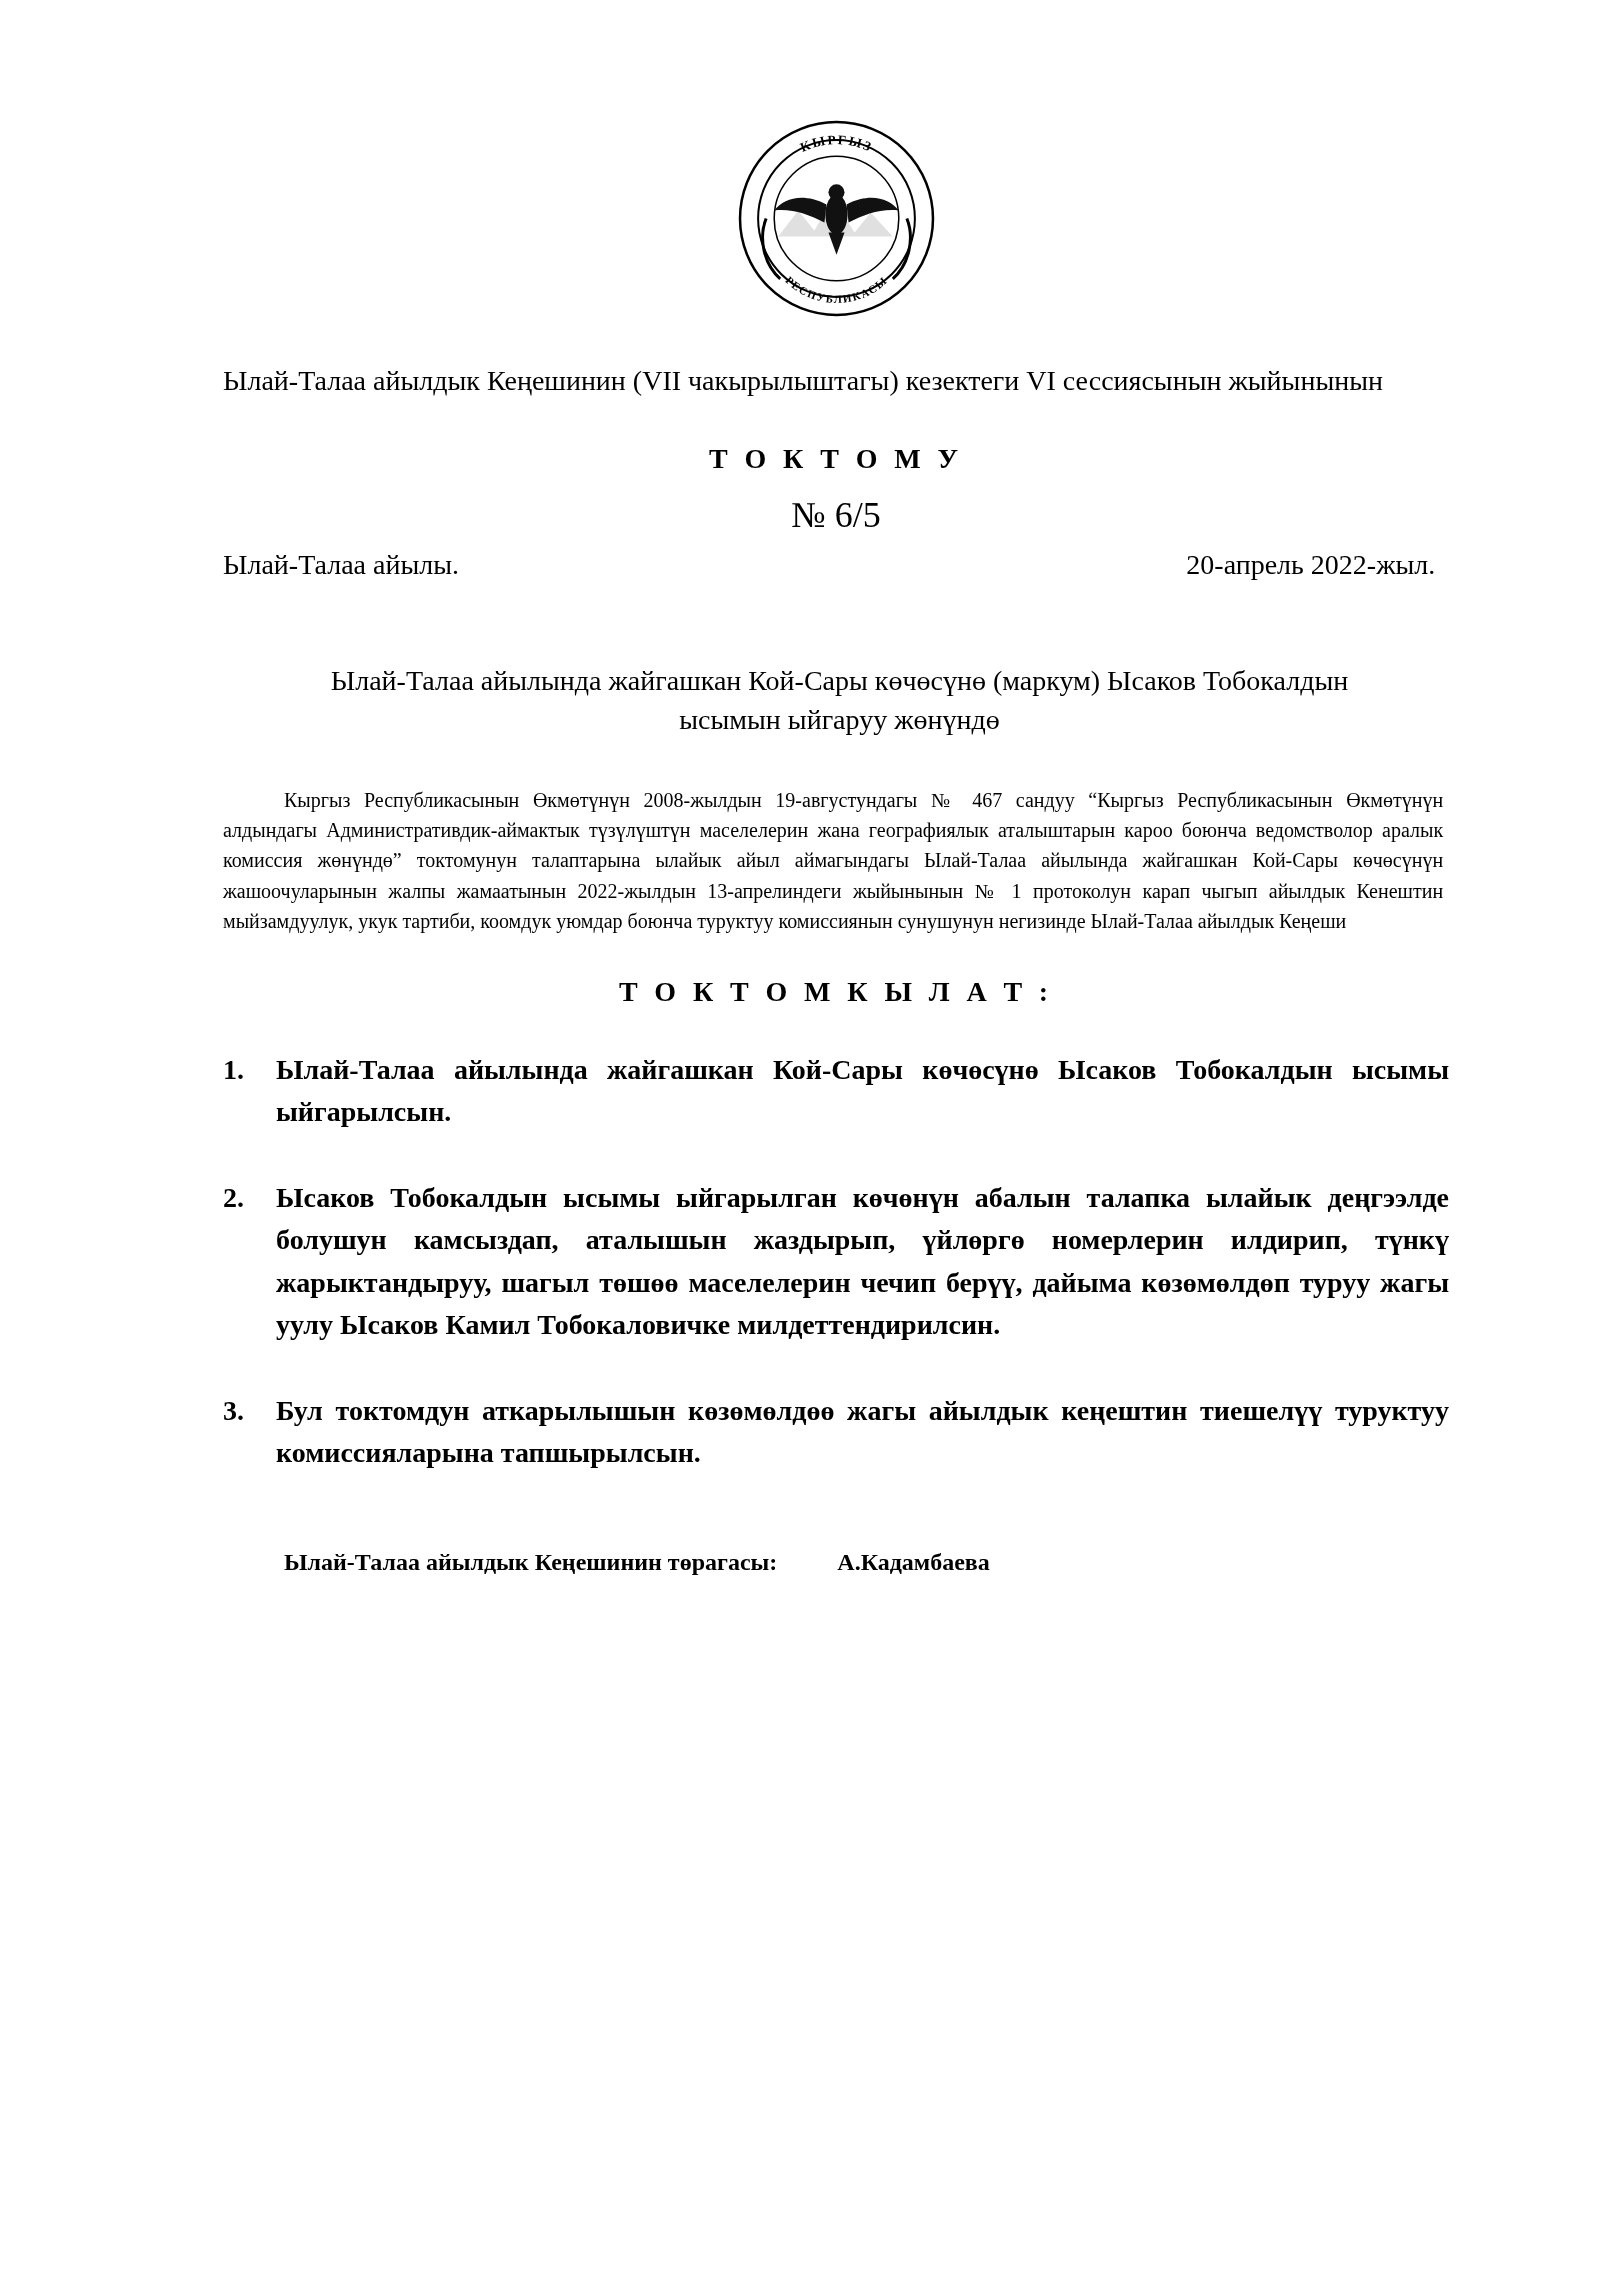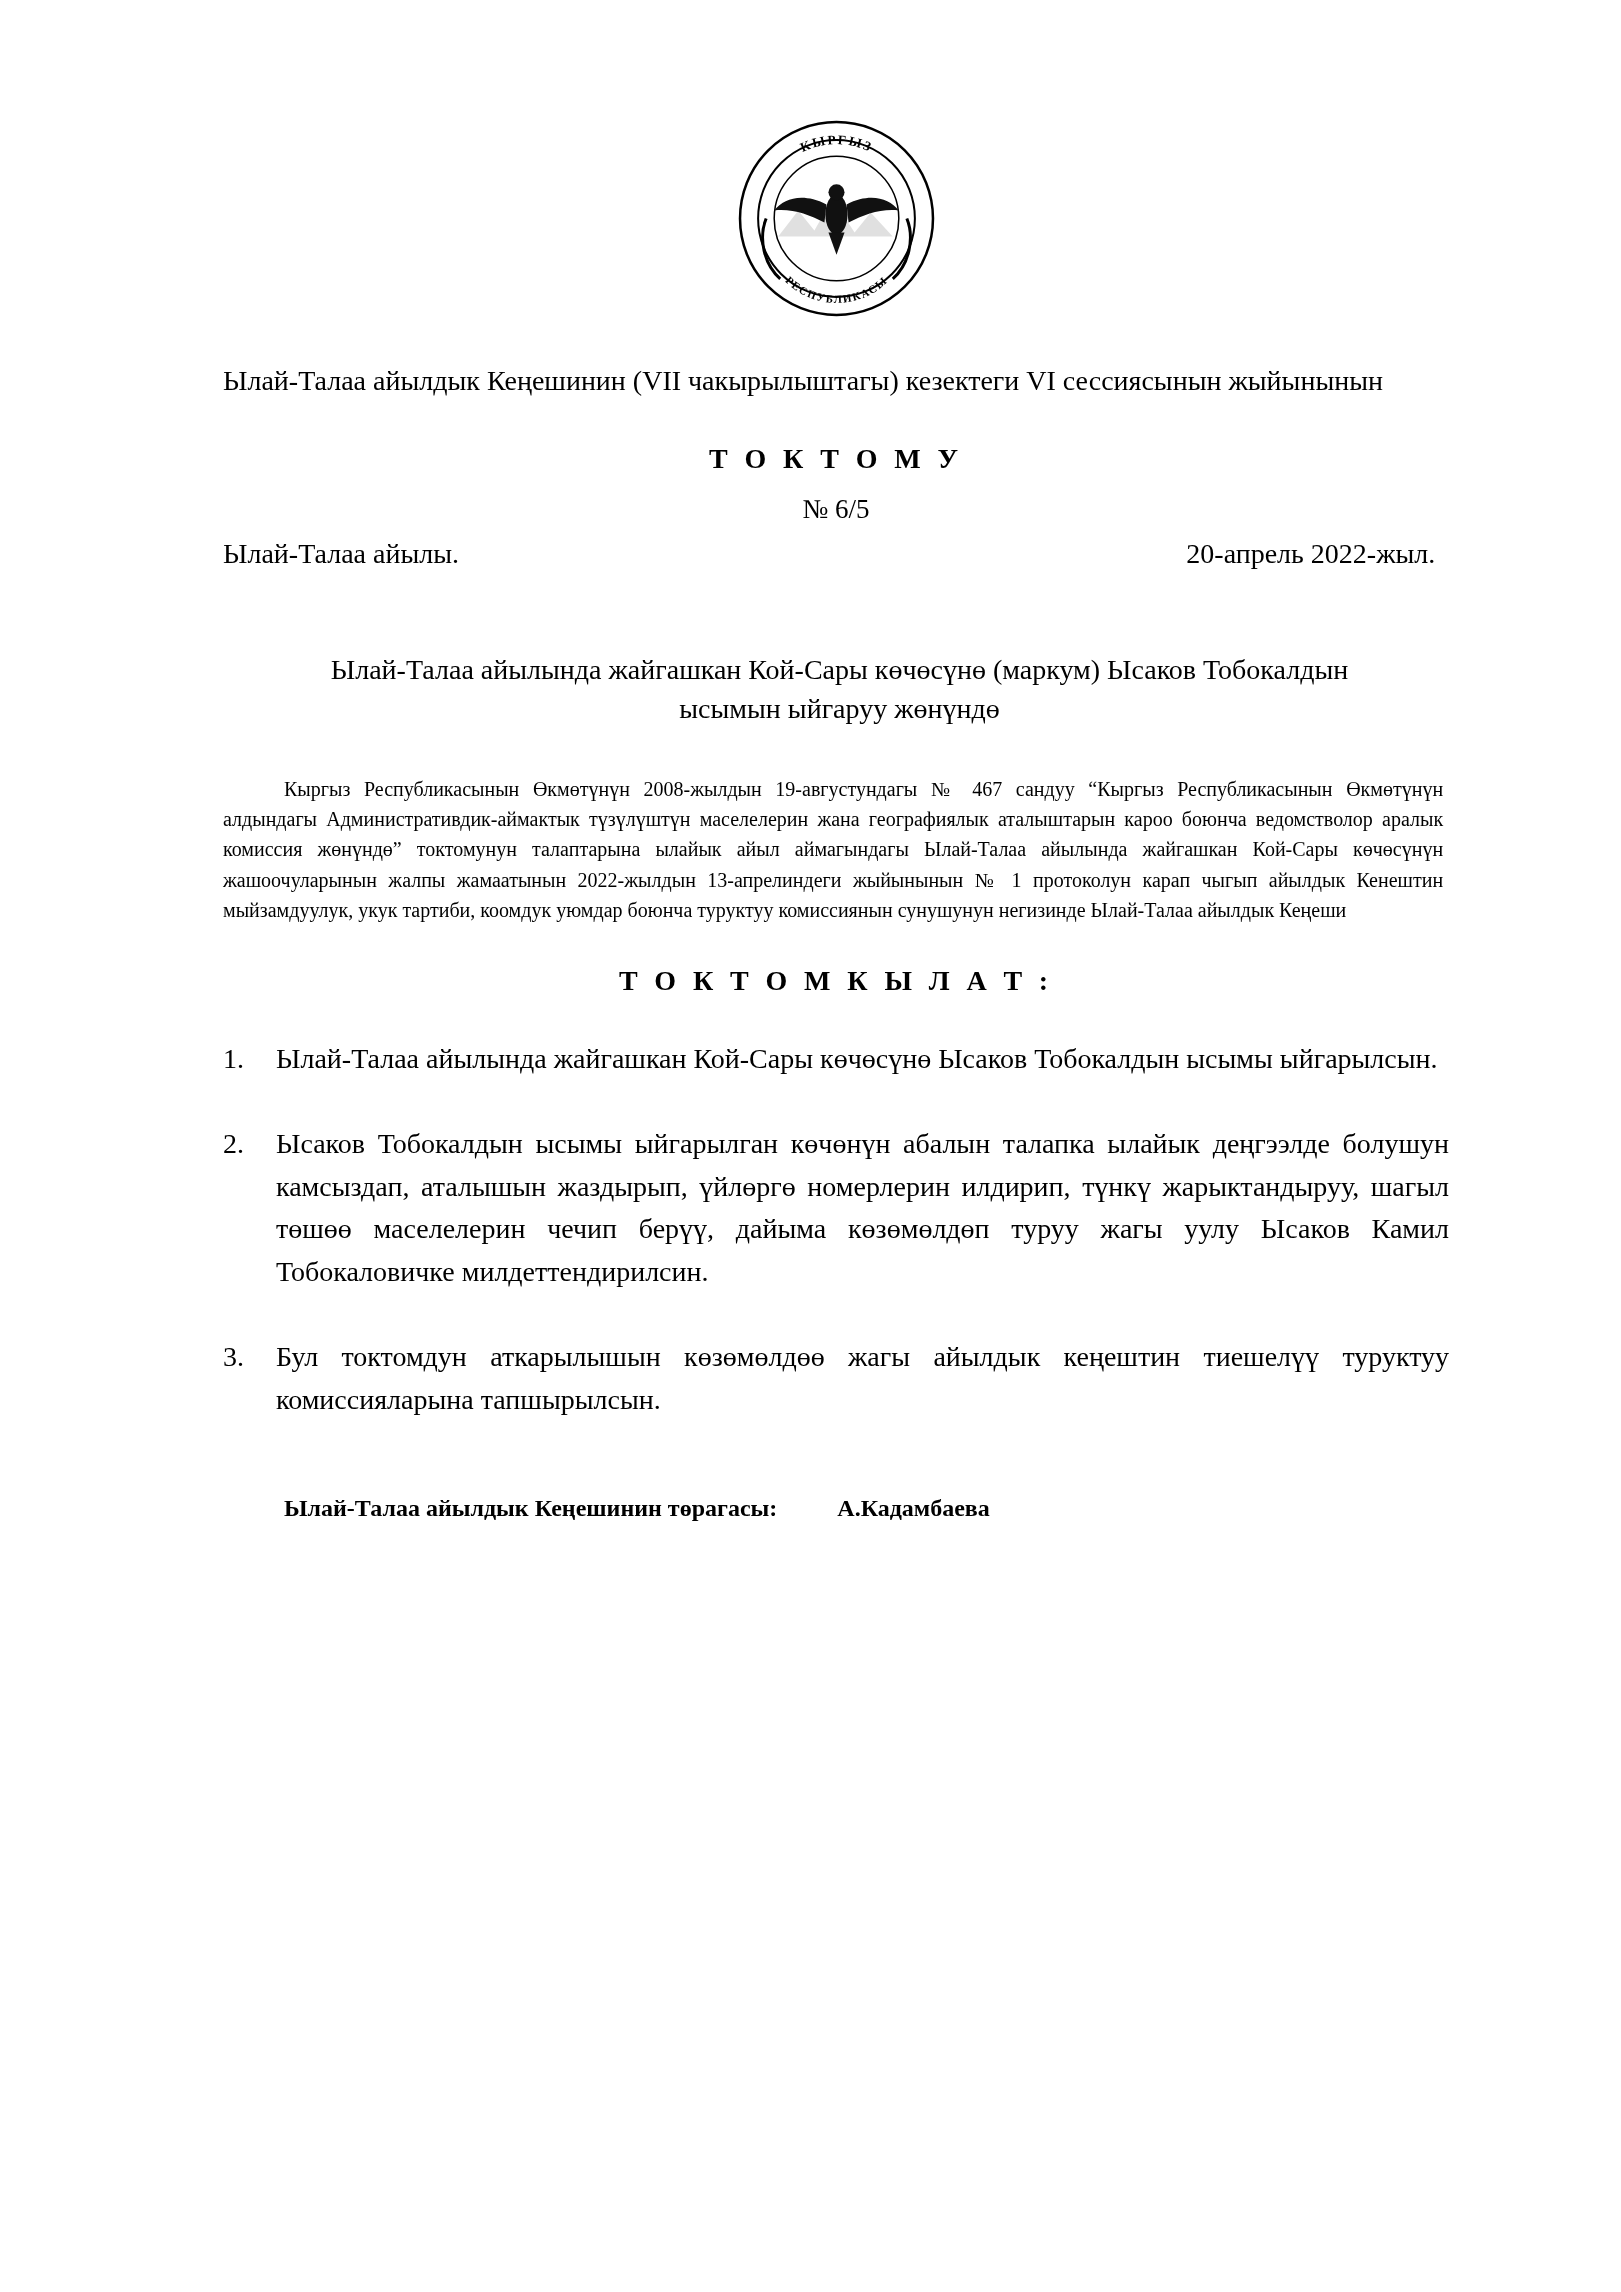--- a/index.html
+++ b/index.html
@@ -44,21 +44,21 @@
   }
   .doc-title {
     text-align: center;
     font-size: 28px;
     font-weight: bold;
     letter-spacing: 4.9px;
     margin-top: 43px;
   }
   .doc-number {
     text-align: center;
-    font-size: 27px;
+    font-size: 36px;
     font-family: Liberation Serif, serif;
   }
   .place-date {
     display: flex;
     justify-content: space-between;
     font-size: 28px;
     margin-top: 13.7px;
     padding-right: 9.8px;
   }
   .place-date .date { padding-right: 3.9px; }
@@ -91,20 +91,21 @@
     font-weight: bold;
     letter-spacing: 4.9px;
   }
 
   
   ol.items {
     margin: 41px 0 0 0;
     padding: 0;
     list-style: none;
     counter-reset: item;
+    font-weight: bold;
   }
   ol.items > li {
     position: relative;
     counter-increment: item;
     padding-left: 53px;
     margin-bottom: 43px;
     font-size: 28px;
     line-height: 1.52;
     text-align: justify;
   }

